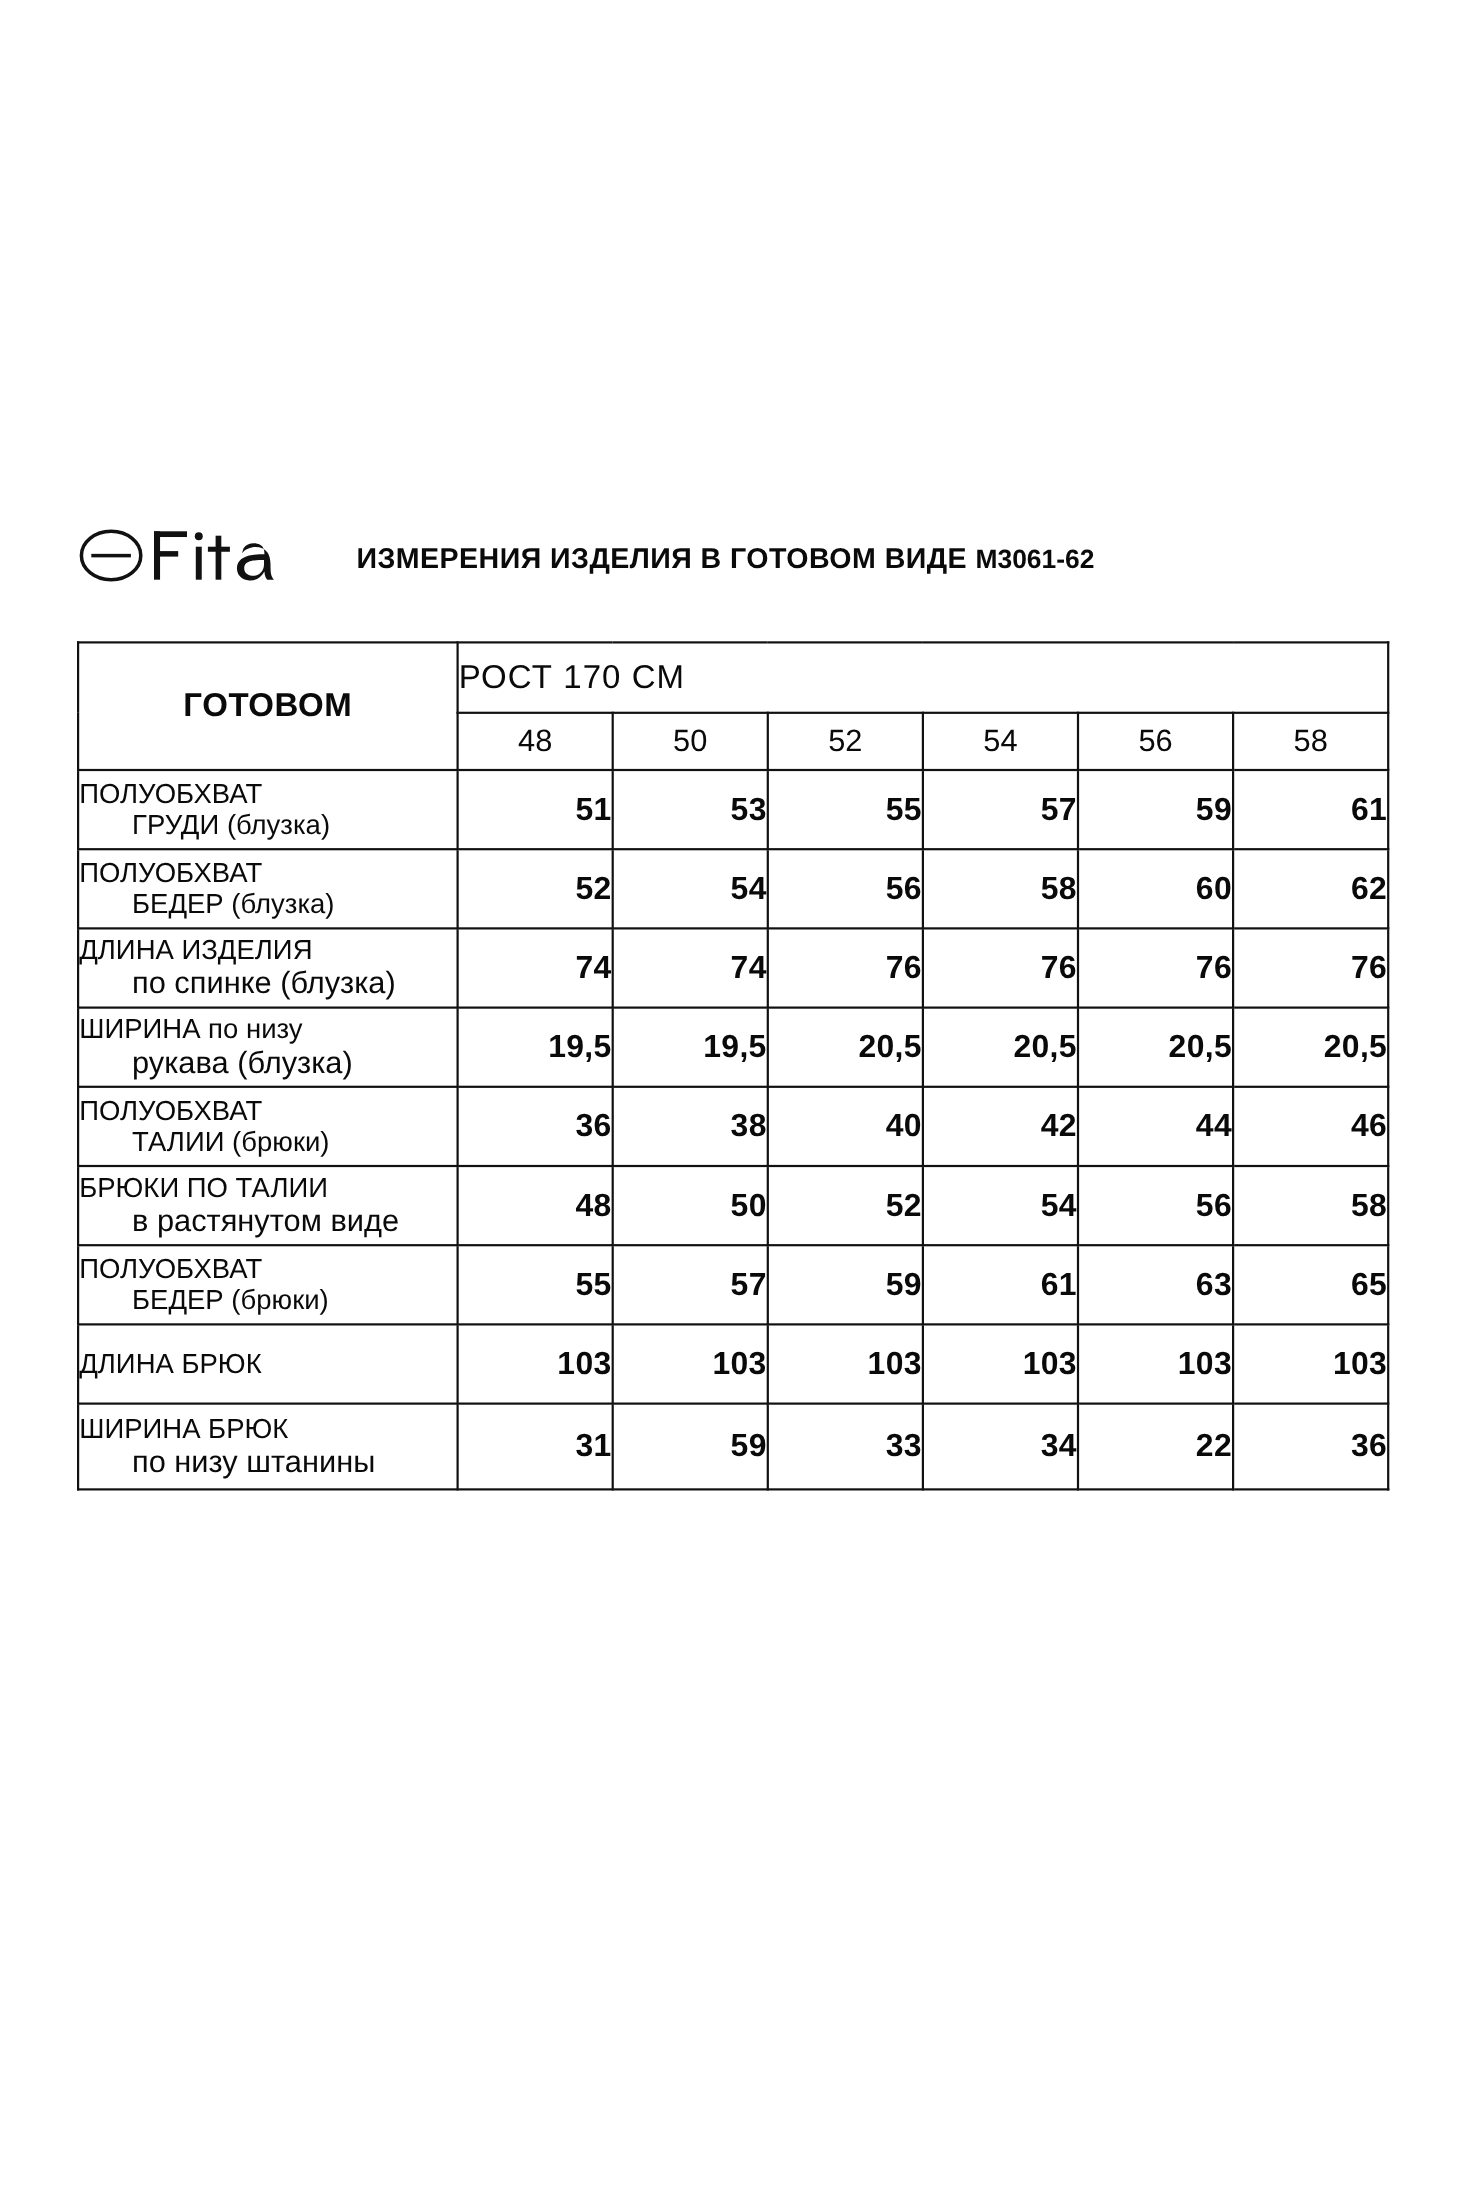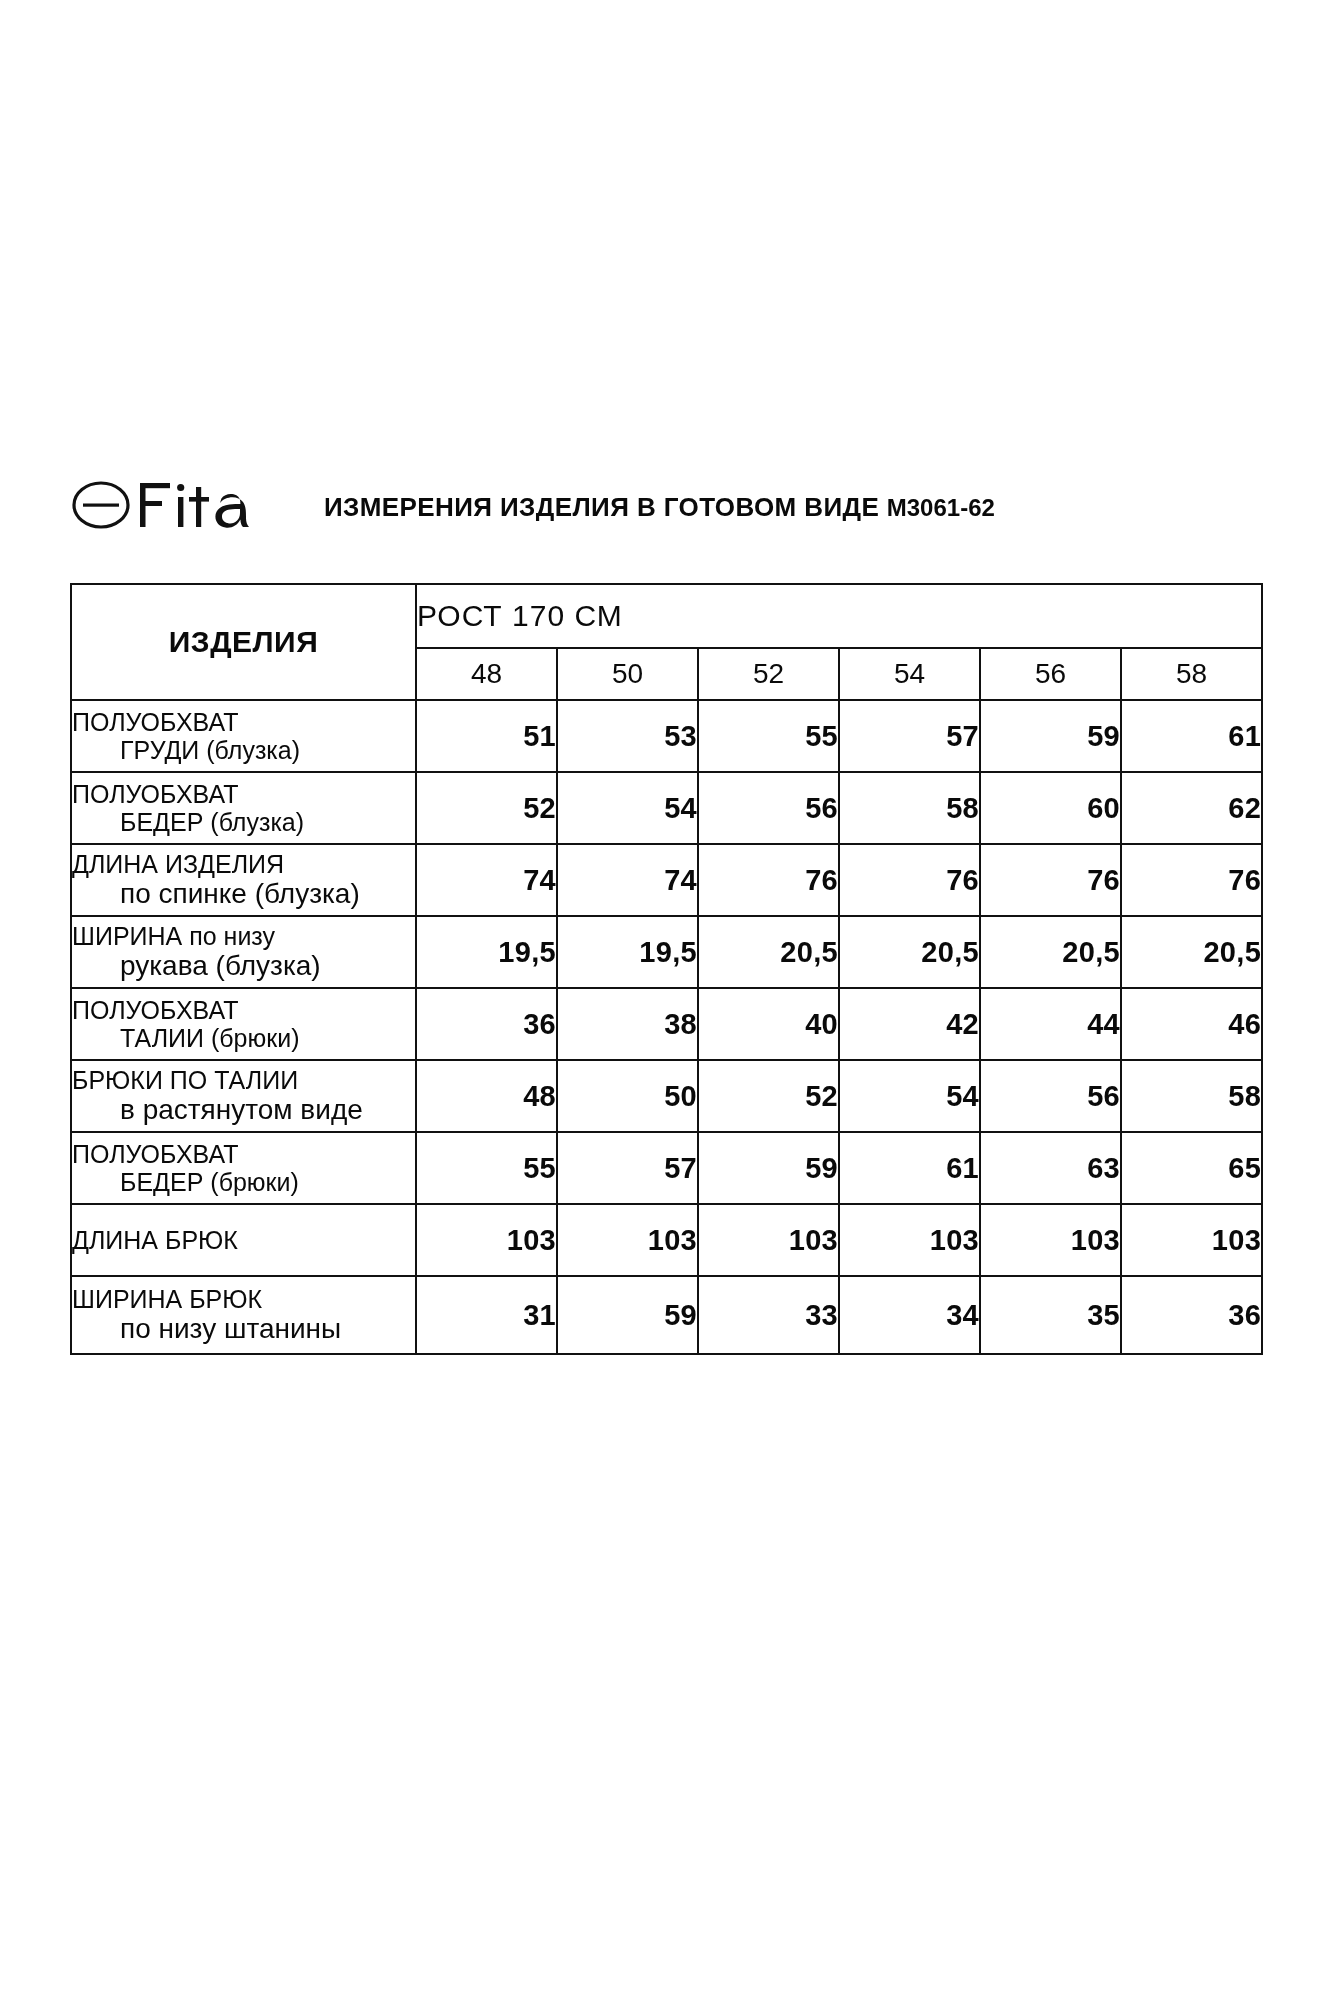--- a/index.html
+++ b/index.html
@@ -160,21 +160,21 @@
         <col class="c-label">
         <col class="c-val">
           <col class="c-val">
           <col class="c-val">
         <col class="c-val">
           <col class="c-val">
           <col class="c-val">
       </colgroup>
       <thead>
         <tr>
-          <th class="th-sizes" rowspan="2">ИЗДЕЛИЯ</th>
+          <th class="th-sizes" rowspan="2">ГОТОВОМ</th>
           <th class="th-growth" colspan="6">РОСТ 170 СМ</th>
         </tr>
         <tr>
           <th class="th-num">48</th>
           <th class="th-num">50</th>
           <th class="th-num">52</th>
           <th class="th-num">54</th>
           <th class="th-num">56</th>
           <th class="th-num">58</th>
         </tr>
@@ -287,20 +287,20 @@
 
         <tr class="tall2">
           <td class="row-label">
             <span class="l1">ШИРИНА БРЮК</span>
             <span class="l2 sub">по низу штанины</span>
           </td>
           <td class="val">31</td>
           <td class="val">59</td>
           <td class="val">33</td>
           <td class="val">34</td>
-          <td class="val">35</td>
+          <td class="val">22</td>
           <td class="val">36</td>
         </tr>
       </tbody>
     </table>
   </div>
 
 </div>
 
 </body></html>

